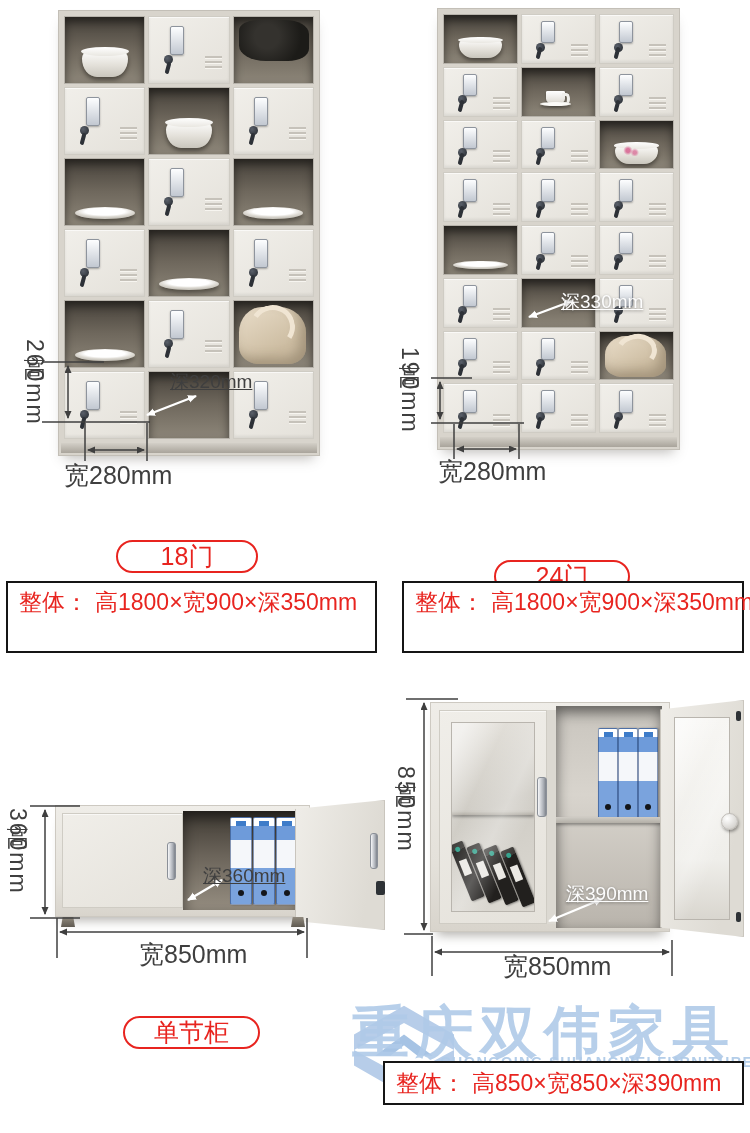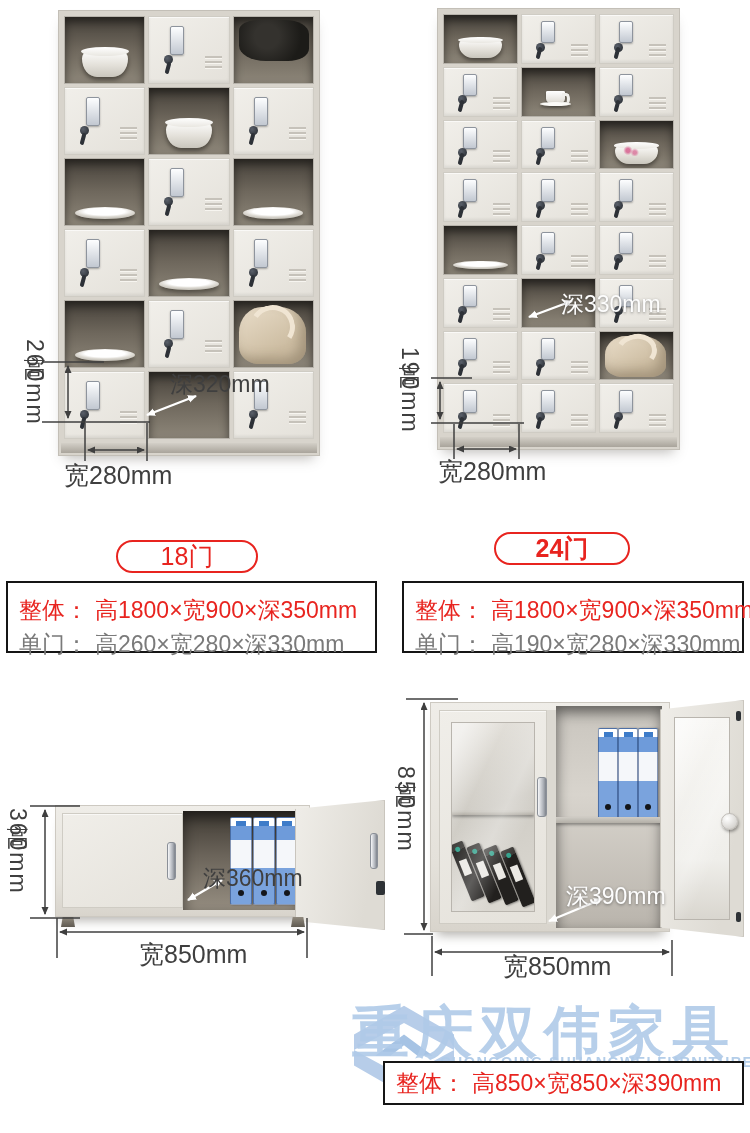--- a/index.html
+++ b/index.html
@@ -86,35 +86,35 @@
           background:linear-gradient(115deg,rgba(255,255,255,.55) 8%,rgba(255,255,255,0) 32%,rgba(255,255,255,.28) 55%,rgba(255,255,255,0) 72%);}
   .shelf{position:absolute;background:linear-gradient(#cfccc5,#b3afa7);box-shadow:0 2px 3px rgba(0,0,0,.35);}
   .knob{position:absolute;border-radius:50%;background:radial-gradient(circle at 35% 30%,#ffffff,#d8d6d2 70%,#b7b4af);
           box-shadow:1px 2px 3px rgba(0,0,0,.35);border:1px solid #c0bdb8;}
   .key-dot{position:absolute;background:#2e3236;border-radius:2px;}
 
   
   .dim{position:absolute;color:var(--dim,#3f3f3f);z-index:7;white-space:nowrap;}
   .dim-v{writing-mode:vertical-rl;font-size:23px;letter-spacing:2px;}
   .dim-h{font-size:25px;}
-  .dim-d{font-size:23px;}
+  .dim-d{font-size:19px;text-decoration:underline;}
   .dim-white{color:#fdfdfd;text-shadow:0 1px 3px rgba(50,50,50,.55);}
   .overlay{position:absolute;left:0;top:0;z-index:6;pointer-events:none;}
 
   
   .pill{position:absolute;z-index:5;box-sizing:border-box;background:#fff;
         border:2px solid var(--red,#e8241f);border-radius:20px;color:var(--red,#e8241f);
         text-align:center;font-size:25px;line-height:29px;height:33px;}
   .spec-box{position:absolute;z-index:5;box-sizing:border-box;background:#fff;
         border:2px solid #151515;padding-left:11px;}
   .spec-line{white-space:nowrap;font-size:23px;line-height:34px;font-weight:500;}
   .spec-line .lbl{margin-right:7px;}
   .tone-red{color:var(--red,#e8241f);}
   .tone-gray{color:var(--gray,#7a7a7a);}
-  .spec-box.two{padding-top:10px;}
+  .spec-box.two{padding-top:2px;}
   .spec-box.one .spec-line{line-height:41px;}
 
   
   .wm{position:absolute;z-index:1;color:var(--wm,#b7cde9);}
   .wm-cn{position:absolute;left:352px;top:995px;font-size:57px;font-weight:700;letter-spacing:7px;
         color:rgba(175,202,232,.9);white-space:nowrap;}
   .wm-en{position:absolute;left:440px;top:1054px;font-size:14.5px;font-weight:700;letter-spacing:1.4px;
         color:rgba(175,202,232,.95);white-space:nowrap;}
   .wm-logo{position:absolute;left:346px;top:1000px;}
 </style>
@@ -553,37 +553,32 @@
 
   <div class="dim dim-v" style="left:3px;top:806px;">高360mm</div>
   <div class="dim dim-h" style="left:139px;top:938px;">宽850mm</div>
   <div class="dim dim-d" style="left:203px;top:863px;">深360mm</div>
 
   <div class="dim dim-v" style="left:391px;top:764px;">高850mm</div>
   <div class="dim dim-h" style="left:503px;top:950px;">宽850mm</div>
   <div class="dim dim-d dim-white" style="left:566px;top:881px;text-align:center;">深390mm</div>
 
   <div class="pill" style="left:116px;top:540px;width:142px;">18门</div>
-  <div class="pill" style="left:494px;top:532px;width:136px;font-weight:bold;">24门</div>
+  <div class="pill" style="left:494px;top:560px;width:136px;">24门</div>
+  <div class="pill" style="left:123px;top:1016px;width:137px;">单节柜</div>
 
   <div class="spec-box two" style="left:6px;top:581px;width:371px;height:72px;">
     <div class="spec-line tone-red">
       <span class="lbl">整体：</span><span>高1800×宽900×深350mm</span>
-    </div>
-    <div class="spec-line tone-gray">
-      <span class="lbl">单门：</span><span>高260×宽280×深330mm</span>
     </div>
   </div>
   <div class="spec-box two" style="left:402px;top:581px;width:342px;height:72px;">
     <div class="spec-line tone-red">
       <span class="lbl">整体：</span><span>高1800×宽900×深350mm</span>
     </div>
-    <div class="spec-line tone-gray">
-      <span class="lbl">单门：</span><span>高190×宽280×深330mm</span>
-    </div>
   </div>
   <div class="spec-box one" style="left:383px;top:1061px;width:361px;height:44px;">
     <div class="spec-line tone-red">
       <span class="lbl">整体：</span><span>高850×宽850×深390mm</span>
     </div>
   </div>
 
 </div>
 
 </body></html>

